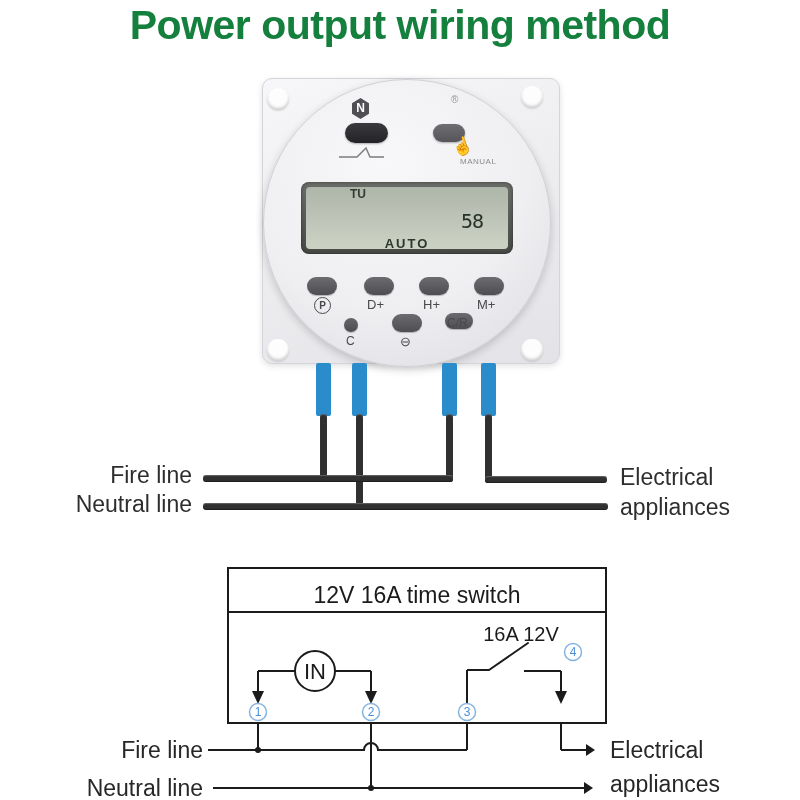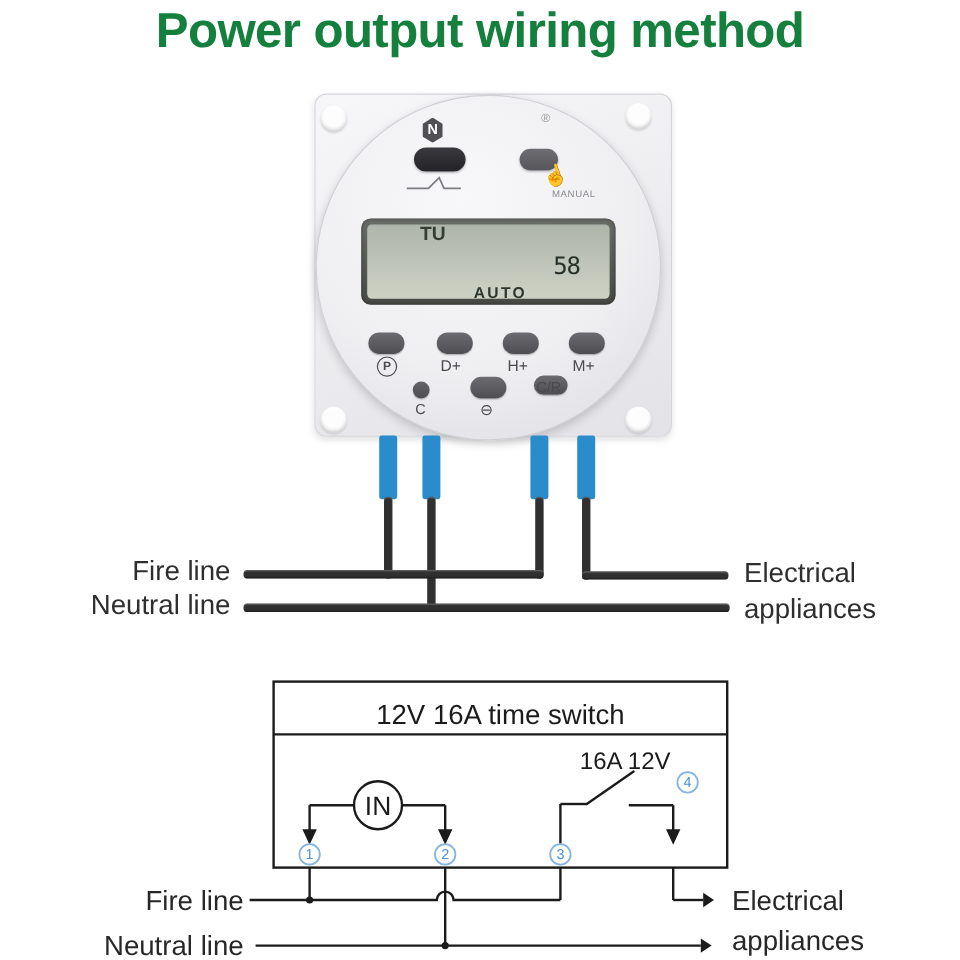--- a/index.html
+++ b/index.html
@@ -31,27 +31,27 @@
             background:linear-gradient(180deg,#3a3a3e,#232327);box-shadow:0 1px 2px rgba(0,0,0,.3);}
   .btn-manual{left:433px;top:124px;width:32px;height:18px;border-radius:10px;
             background:linear-gradient(180deg,#6e6e72,#55555a);box-shadow:0 1px 2px rgba(0,0,0,.3);}
   .hand{left:452px;top:136px;font-size:17px;color:#8b8b8f;transform:rotate(-18deg);}
   .manual-label{left:460px;top:157px;font-size:8px;color:#8b8b8f;letter-spacing:.5px;text-align:center;}
 
   .lcd-frame{left:301px;top:182px;width:212px;height:72px;border-radius:8px;
              background:linear-gradient(180deg,#6a6c68,#474945);box-shadow:inset 0 0 3px rgba(0,0,0,.5);}
   .lcd{left:306px;top:187px;width:202px;height:62px;border-radius:4px;
        background:linear-gradient(180deg,#aeb5a9 0%,#bfc5b8 55%,#cdd2c4 100%);}
-  .lcd-day{left:350px;top:187px;font-size:16px;font-weight:bold;color:#333d33;}
+  .lcd-day{left:350px;top:187px;font-size:12px;font-weight:bold;color:#333d33;}
   .lcd-time{left:364px;top:193px;font-family:"DejaVu Sans Mono",monospace;font-weight:bold;
             font-size:38px;color:#273127;letter-spacing:-2px;}
   .lcd-sec{left:461px;top:209px;font-family:"DejaVu Sans Mono",monospace;font-weight:normal;
            font-size:20px;color:#273127;letter-spacing:-1px;}
   .lcd-mode{left:301px;top:236px;width:212px;text-align:center;font-size:13px;font-weight:bold;
-            color:#2c362c;letter-spacing:2px;padding-left:10px;}
+            color:#2c362c;letter-spacing:2px;}
 
   .btn-oval{width:30px;height:18px;border-radius:9px;
             background:linear-gradient(180deg,#6c6c70,#4e4e52);box-shadow:0 1px 1px rgba(0,0,0,.25);}
   .btn-round{width:14px;height:14px;border-radius:50%;
             background:linear-gradient(180deg,#66666a,#4c4c50);box-shadow:0 1px 1px rgba(0,0,0,.25);}
   .btn-label{font-size:13px;color:#4a4a4e;}
   .circled-p{width:15px;height:15px;border:1.3px solid #4a4a4e;border-radius:50%;
              font-size:10px;line-height:15px;text-align:center;color:#4a4a4e;font-weight:bold;}
 
   

